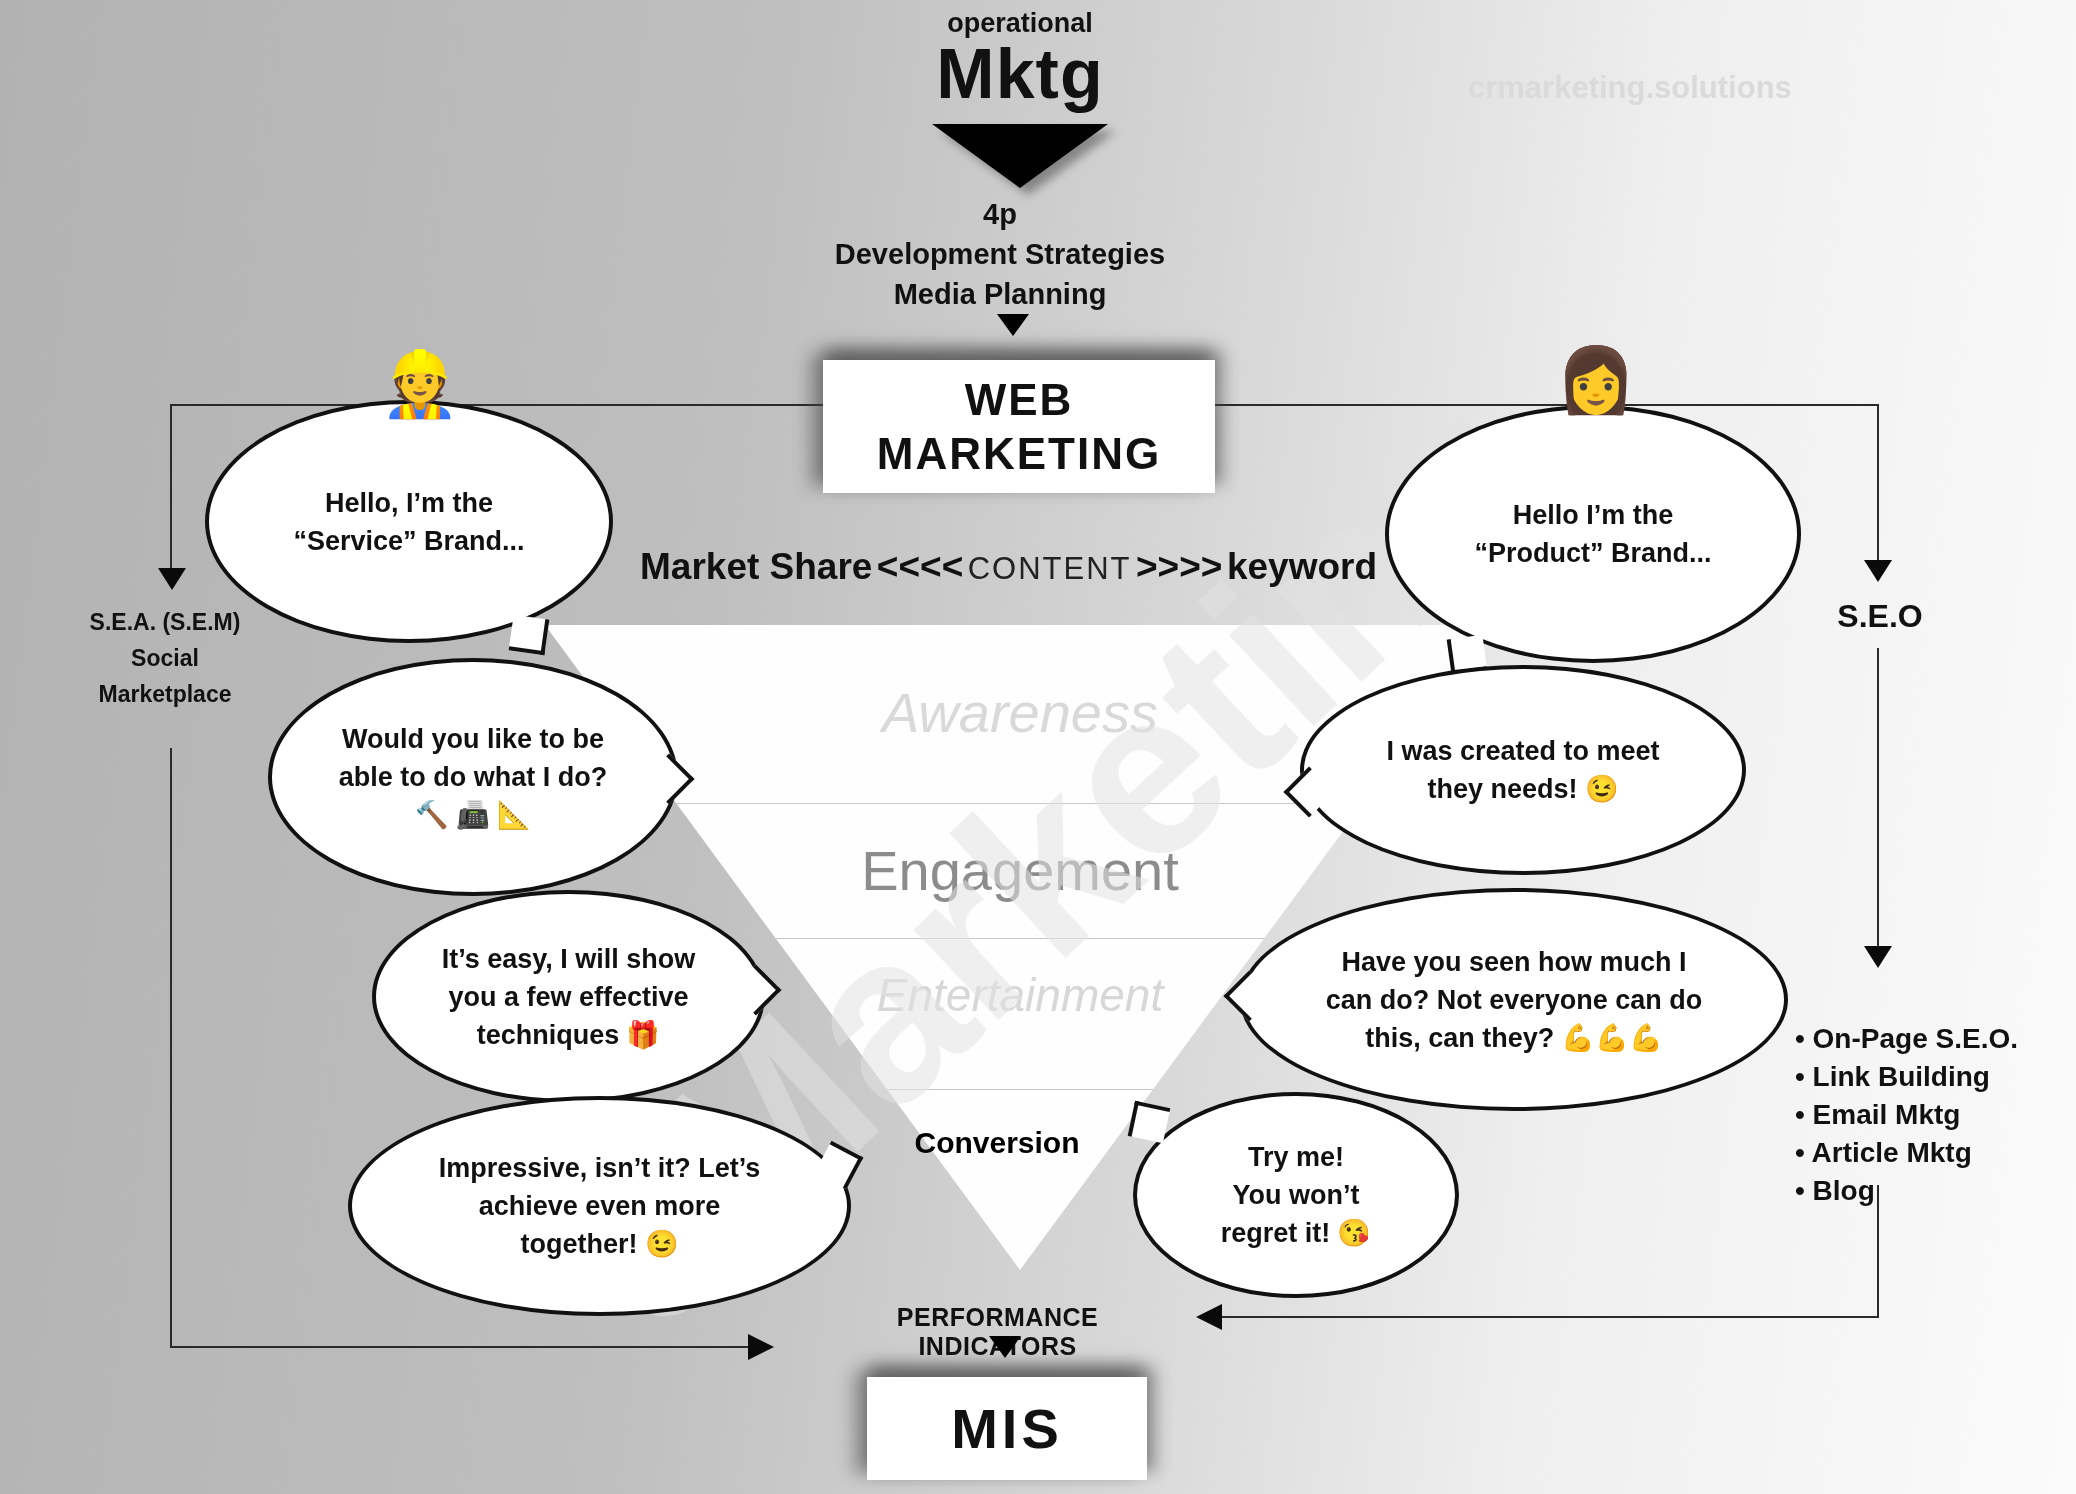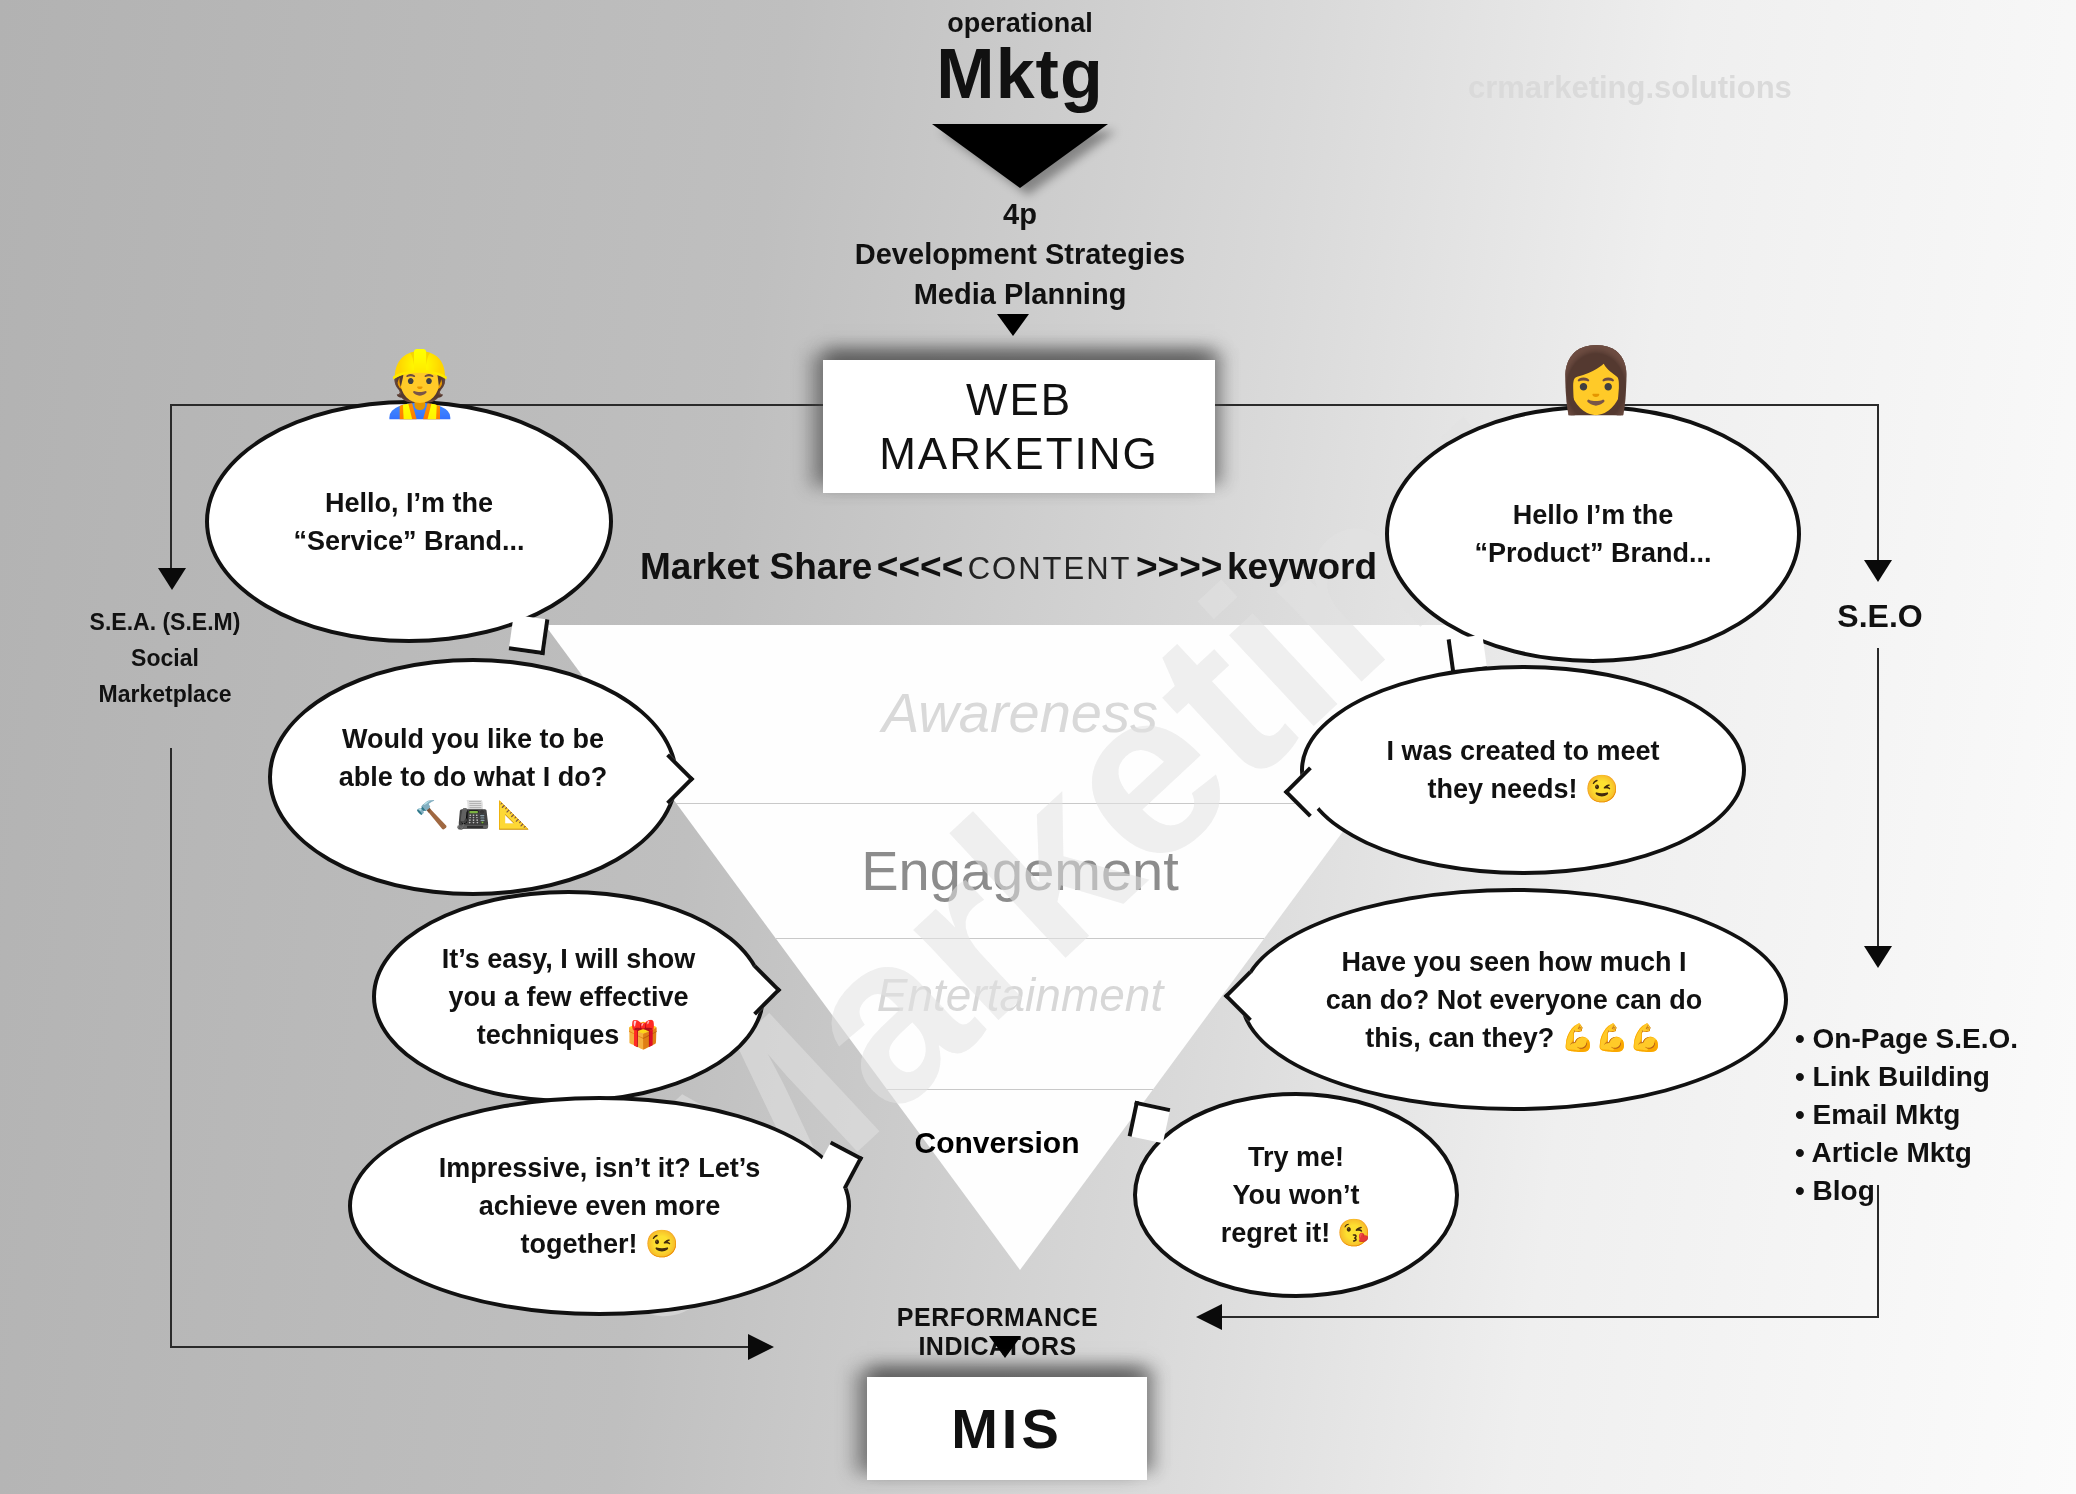--- a/index.html
+++ b/index.html
@@ -23,27 +23,27 @@
     display:flex;align-items:center;justify-content:center;
     transform:rotate(-43deg);font-size:235px;font-weight:800;
     color:rgba(225,225,225,0.55);white-space:nowrap;pointer-events:none;}
   .wm-site{left:1468px;top:70px;font-size:31px;font-weight:700;color:#dadada;z-index:6;}
   
   .kicker{left:820px;top:8px;width:400px;text-align:center;font-size:27px;font-weight:800;z-index:20;}
   .big-title{left:820px;top:34px;width:400px;text-align:center;font-size:70px;font-weight:900;letter-spacing:1px;z-index:20;}
   .tri-big{left:932px;top:124px;width:0;height:0;border-left:88px solid transparent;
     border-right:88px solid transparent;border-top:64px solid #000;z-index:20;
     filter:drop-shadow(8px 7px 5px rgba(0,0,0,0.35));}
-  .steps{left:760px;top:194px;width:520px;text-align:center;font-size:29px;font-weight:800;line-height:40px;z-index:20;}
+  .steps{left:740px;top:194px;width:520px;text-align:center;font-size:29px;font-weight:800;line-height:40px;z-index:20;}
   .tri-sm{width:0;height:0;border-left:16px solid transparent;border-right:16px solid transparent;
     border-top:22px solid #000;z-index:20;}
   
   .wbox{background:#fff;z-index:20;display:flex;flex-direction:column;align-items:center;justify-content:center;
     box-shadow:0 -12px 16px rgba(70,70,70,0.55),-14px -6px 16px rgba(70,70,70,0.4),10px -8px 14px rgba(70,70,70,0.3);}
-  .wbox .t1{font-size:44px;font-weight:400;letter-spacing:2px;line-height:54px;}
+  .wbox .t1{font-size:44px;font-weight:700;letter-spacing:2px;line-height:54px;}
   .mis-text{font-size:56px;font-weight:900;letter-spacing:4px;}
   
   .content-line{left:640px;top:546px;width:710px;text-align:center;z-index:6;white-space:nowrap;}
   .content-line .b{font-size:37px;font-weight:800;}
   .content-line .c{font-size:31px;font-weight:400;letter-spacing:2px;color:#222;}
   
   .ln{background:#2a2a2a;z-index:10;}
   .arr{width:0;height:0;z-index:11;}
   .arr.down{border-left:14px solid transparent;border-right:14px solid transparent;border-top:22px solid #0a0a0a;}
   .arr.right{border-top:13px solid transparent;border-bottom:13px solid transparent;border-left:26px solid #0a0a0a;}

